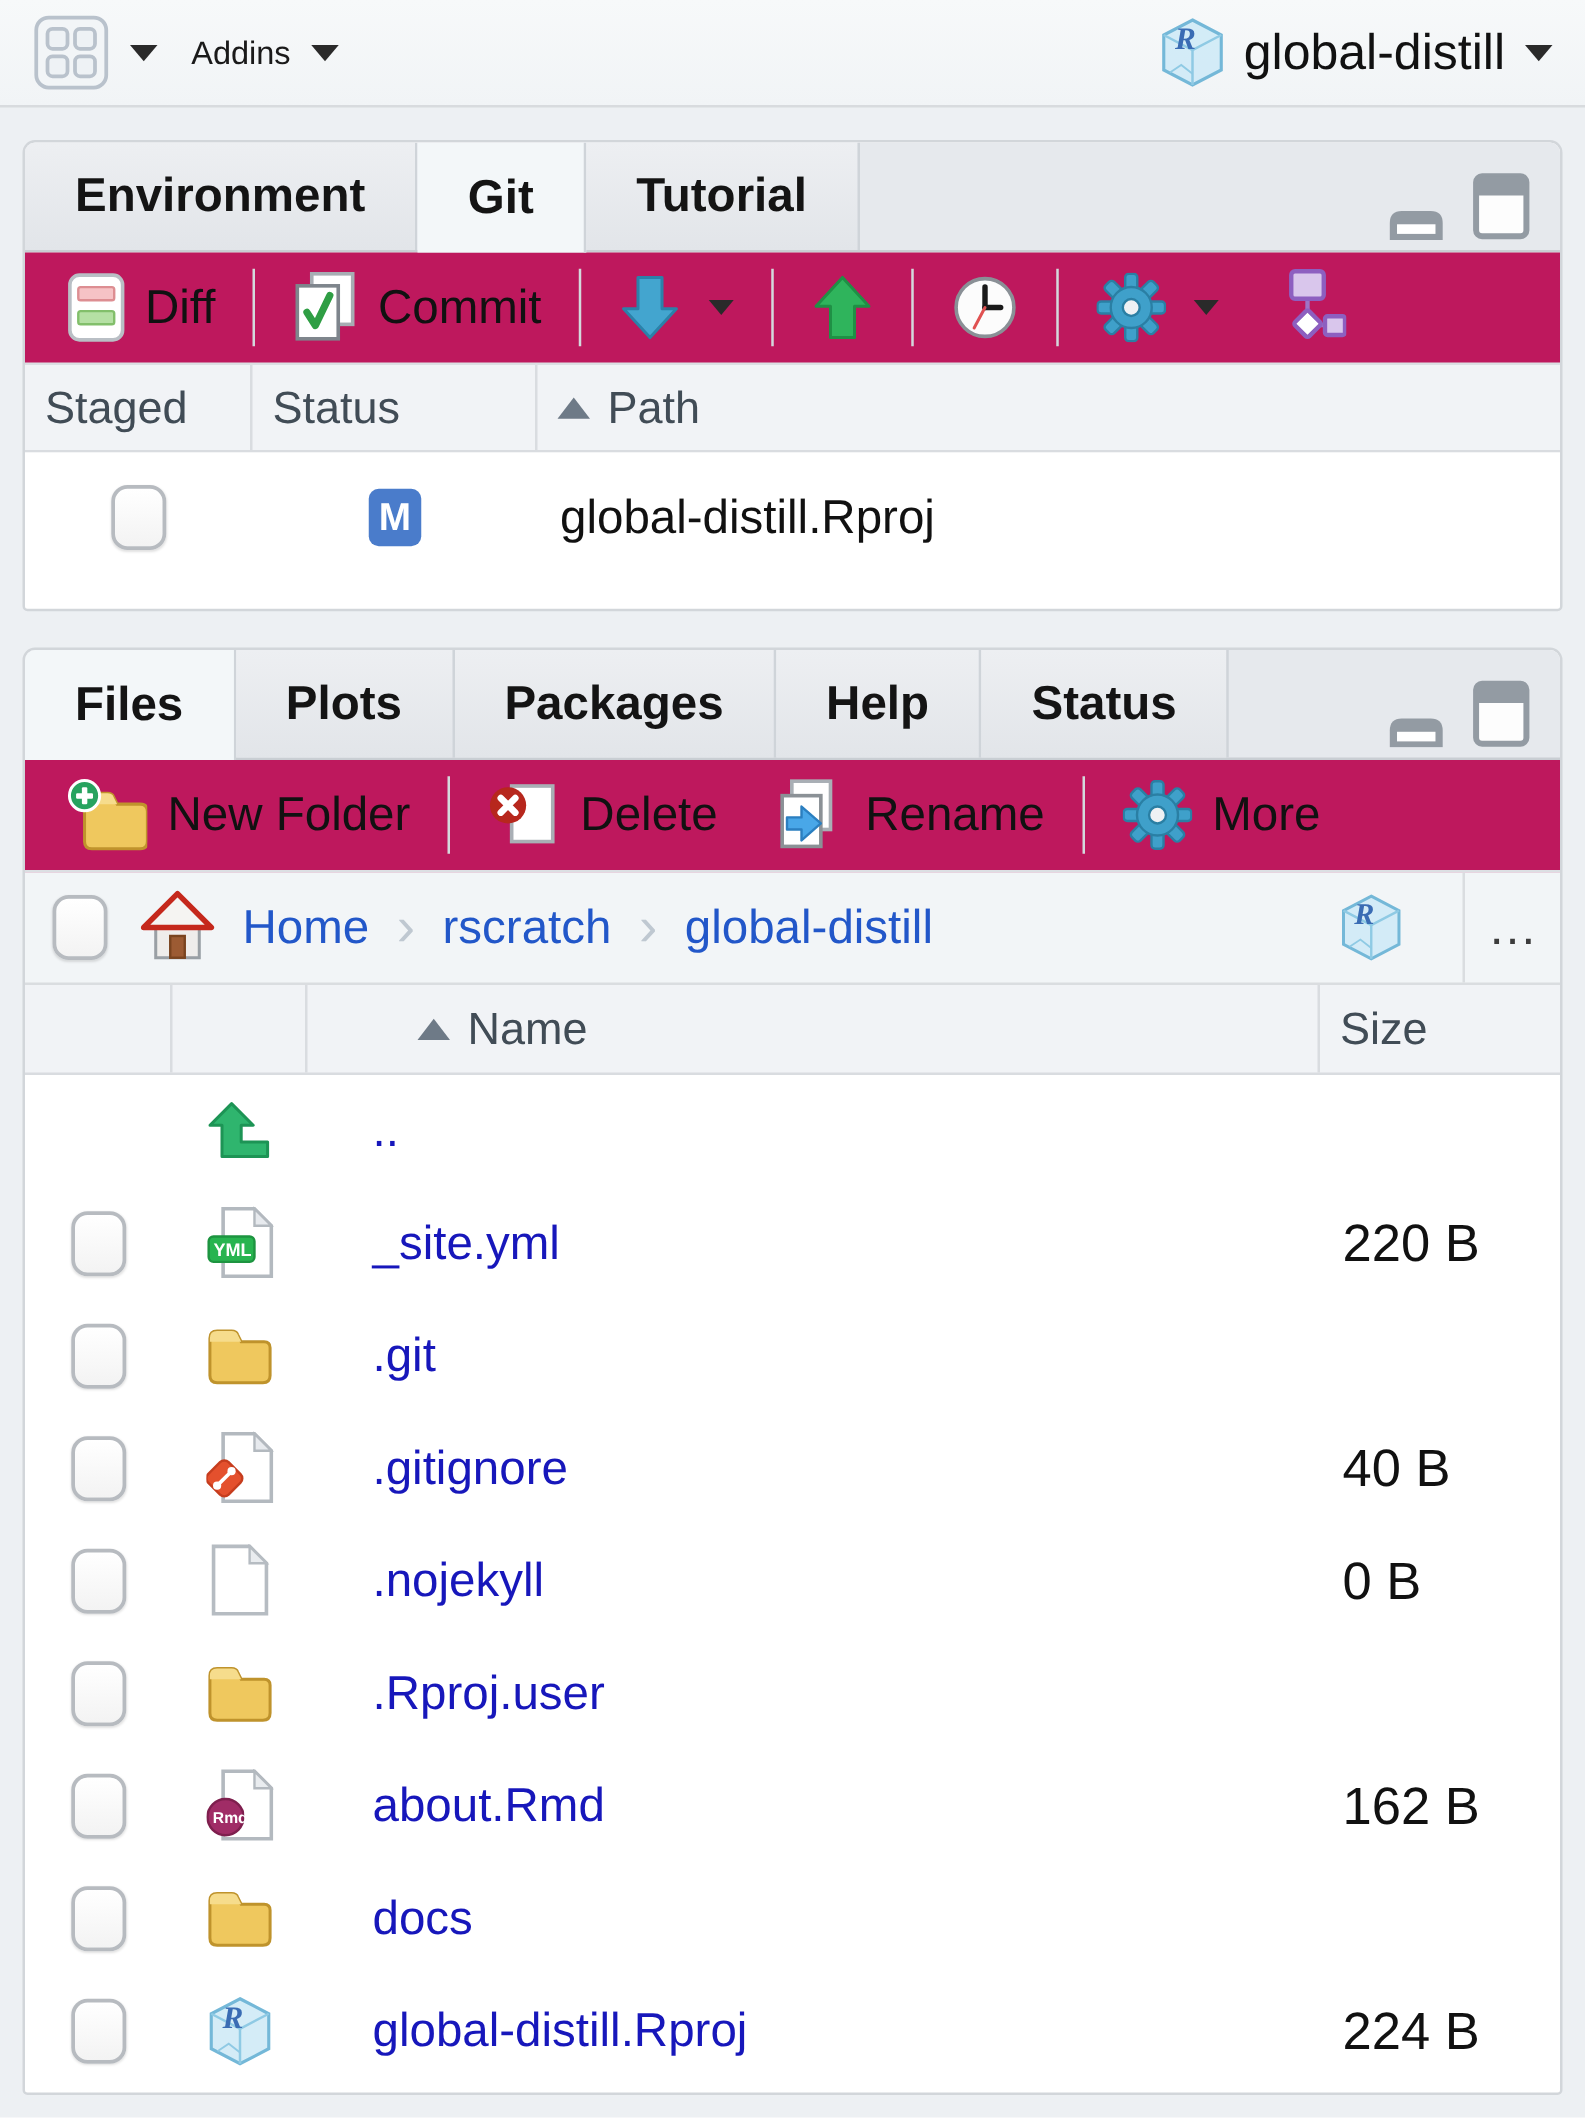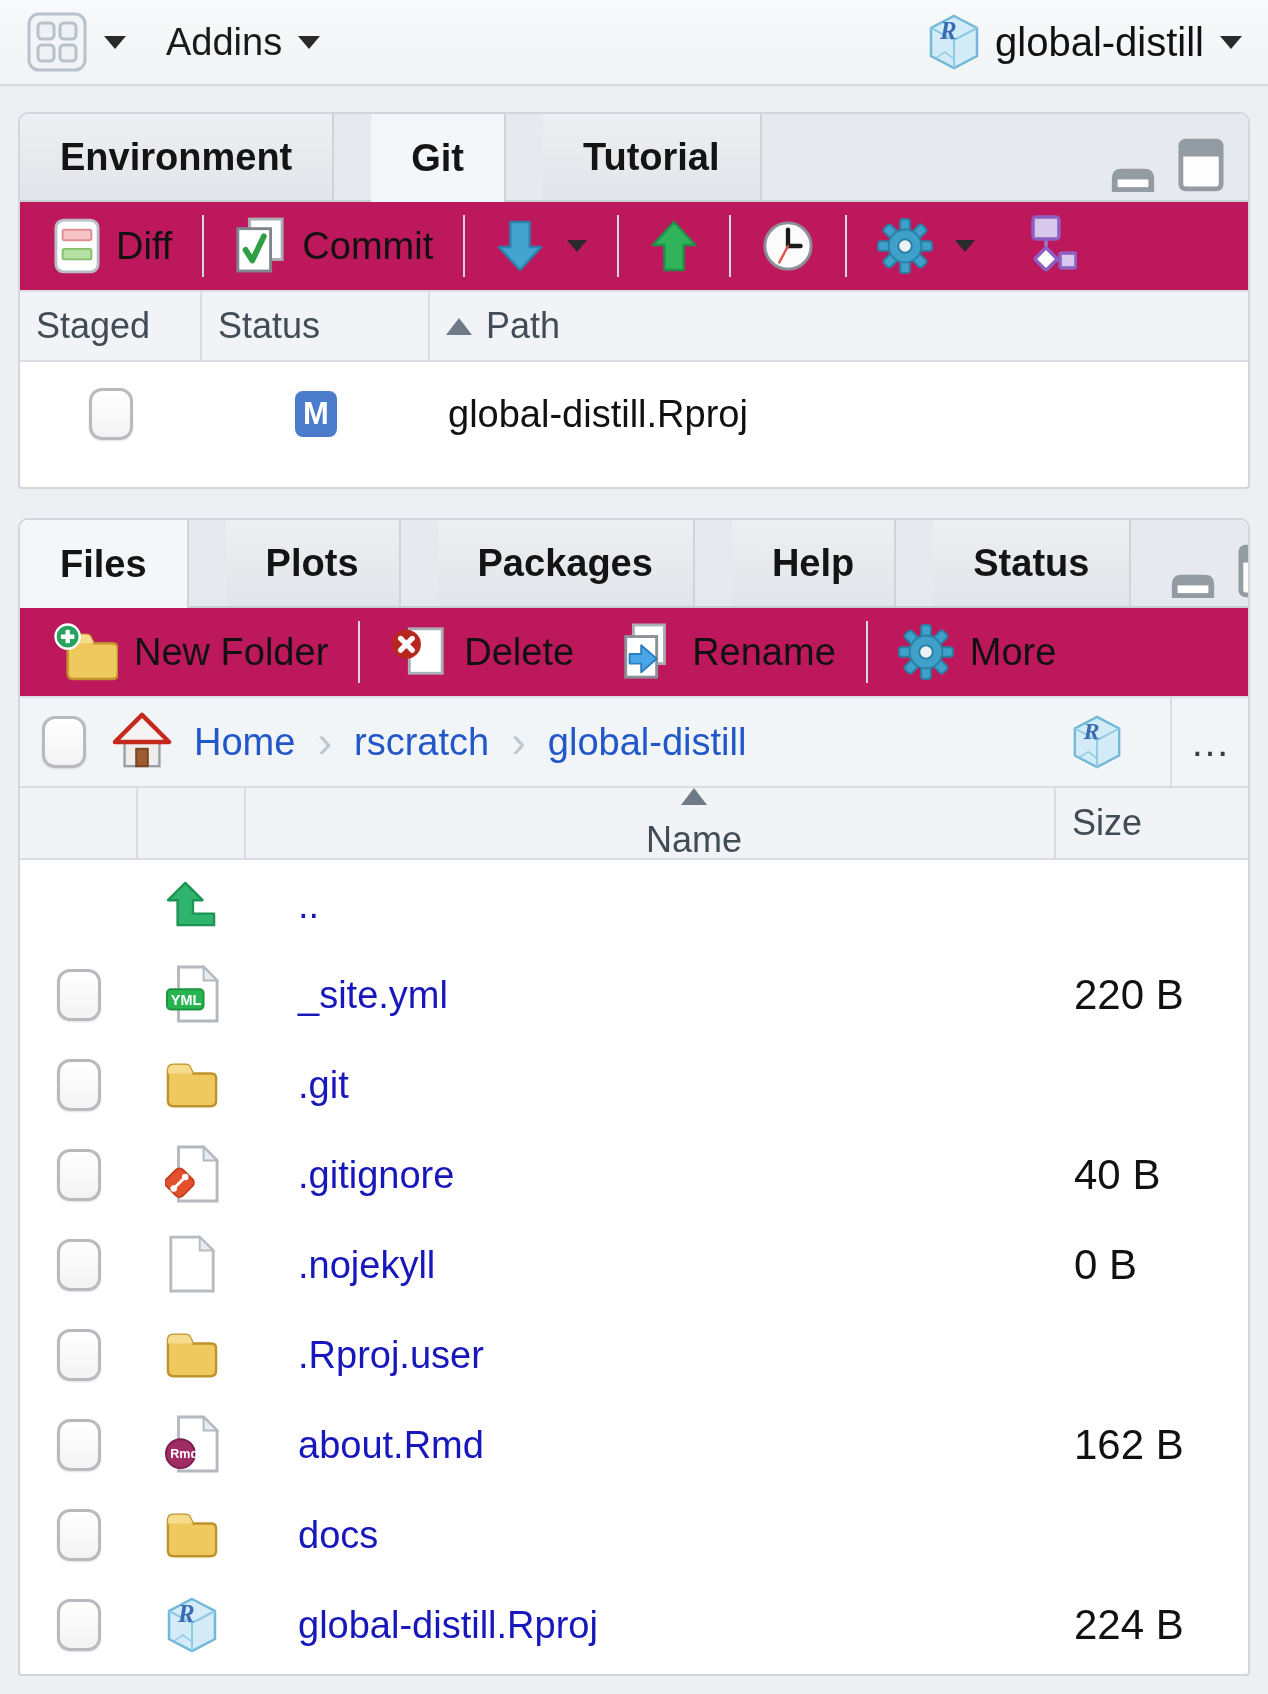--- a/index.html
+++ b/index.html
@@ -13,39 +13,39 @@
   }
   
   .topbar {
     position:absolute; top:0; left:0; width:1268px; height:86px;
     background:linear-gradient(#f7f9fa,#f1f4f6);
     border-bottom:2px solid #d8dbde;
     display:flex; align-items:center; padding:0 26px;
   }
   .topbar .btn { display:flex; align-items:center; gap:16px; cursor:default; }
   .caret { width:0; height:0; border-left:11px solid transparent; border-right:11px solid transparent; border-top:13px solid #2a2a2a; }
-  .addins { margin-left:40px; font-size:38px; color:#1a1a1a; }
+  .addins { margin-left:27px; font-size:26px; color:#1a1a1a; }
   .proj-group { margin-left:auto; display:flex; align-items:center; gap:22px; }
   .proj-name { font-size:40px; color:#111; }
 
   
   .pane {
     position:absolute; left:18px; width:1232px;
     background:#fff;
     border:2px solid #d2d6da;
     border-radius:10px 10px 4px 4px;
     overflow:hidden;
   }
   #git-pane   { top:112px; height:377px; }
   #files-pane { top:518px; height:1158px; }
 
   .tabstrip {
     height:88px; background:#e6e9ed;
     border-bottom:2px solid #c9ced3;
-    display:flex; align-items:stretch;gap:37px;
+    display:flex; align-items:stretch;
   }
   .tab {
     display:flex; align-items:center; padding:0 40px;
     font-size:38px; font-weight:700; color:#141414;
     background:linear-gradient(#edeff2,#e2e5e9);
     border-right:2px solid #cfd4d9;
     cursor:default; white-space:nowrap;
   }
   .tab:first-child { border-top-left-radius:8px; }
   .tab.active {
@@ -101,21 +101,21 @@
   .crumb-right { margin-left:auto; display:flex; align-items:center; height:100%; }
   .dots-cell {
     width:78px; height:100%; border-left:2px solid #dadde0;
     display:flex; align-items:center; justify-content:center;
     font-size:40px; color:#3c3c3c; margin-left:22px;
   }
 
   
   #files-pane .thead { height:72px; }
   .f-c1 { width:118px; } .f-c2 { width:108px; } .f-c3 { flex:1; } .f-c4 { width:192px; }
-  .thead .f-c3 { padding-left:88px;flex-direction:column; }
+  .thead .f-c3 { padding-left:88px; }
   .frow { display:flex; align-items:center; height:90px; background:#fff; }
   .frow .f-c1, .frow .f-c2 { display:flex; align-items:center; justify-content:center; }
   .frow .f-c3 { padding-left:52px; }
   .frow .f-c4 { padding-left:18px; }
   .flink { font-size:38px; color:#1717bb; text-decoration:none; cursor:default; }
   .fsize { font-size:42px; color:#111; }
 
   svg.ic { display:block; }
   .hidden-defs { position:absolute; width:0; height:0; overflow:hidden; }
 </style>

